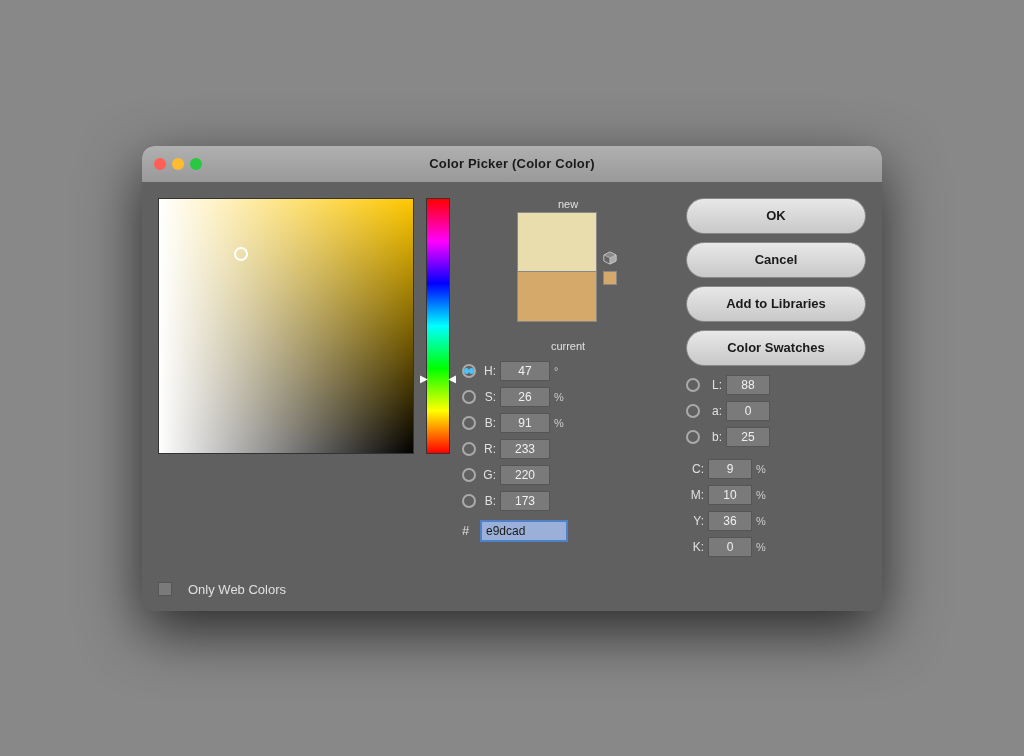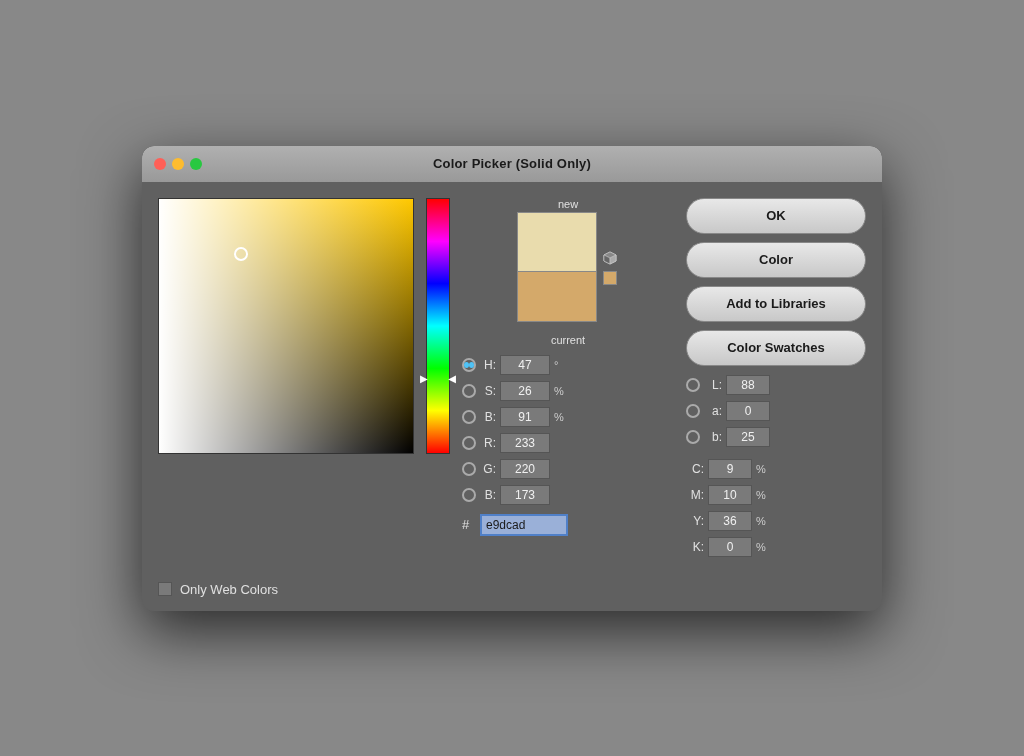--- a/index.html
+++ b/index.html
@@ -291,21 +291,21 @@
     
     .dialog-footer {
       display: flex;
       align-items: center;
       padding: 8px 16px 14px 16px;
     }
 
     .checkbox-area {
       display: flex;
       align-items: center;
-      gap: 8px;
+      gap: 16px;
     }
 
     .checkbox {
       width: 14px;
       height: 14px;
       background: #7a7a7a;
       border: 1px solid #555;
       flex-shrink: 0;
     }
 
@@ -332,21 +332,21 @@
 
     .new-label {
       font-size: 11px;
       color: #e0e0e0;
       margin-bottom: 2px;
     }
 
     .current-label {
       font-size: 11px;
       color: #e0e0e0;
-      margin-top: 12px;
+      margin-top: 18px;
     }
 
     .right-top-fields {
       display: flex;
       flex-direction: column;
       gap: 4px;
     }
 
     .right-cmyk-fields {
       display: flex;
@@ -359,21 +359,21 @@
 <body>
 
 <div class="dialog">
 
   <div class="dialog-titlebar">
     <div class="dialog-traffic-lights">
       <div class="traffic-light tl-close"></div>
       <div class="traffic-light tl-min"></div>
       <div class="traffic-light tl-max"></div>
     </div>
-    <span class="dialog-title">Color Picker (Solid Only)</span>
+    <span class="dialog-title">Color Picker (Color Color)</span>
   </div>
 
   <div class="dialog-body">
 
     <div class="color-spectrum-area">
       <div class="spectrum-canvas">
         <div class="spectrum-bg"></div>
         <div class="spectrum-picker-circle"></div>
       </div>
     </div>
@@ -448,21 +448,21 @@
 
         <div class="hex-row">
           <span class="hex-label">#</span>
           <input class="hex-input" type="text" value="e9dcad" style="">
         </div>
       </div>
     </div>
 
     <div class="right-section">
       <button class="action-btn">OK</button>
-      <button class="action-btn">Color</button>
+      <button class="action-btn">Cancel</button>
       <button class="action-btn">Add to Libraries</button>
       <button class="action-btn">Color Swatches</button>
 
       <div class="right-top-fields">
         <div class="right-field-row">
           <div class="right-radio"></div>
           <span class="right-field-label">L:</span>
           <input class="right-field-input" type="text" value="88" style="">
         </div>
         <div class="right-field-row">

